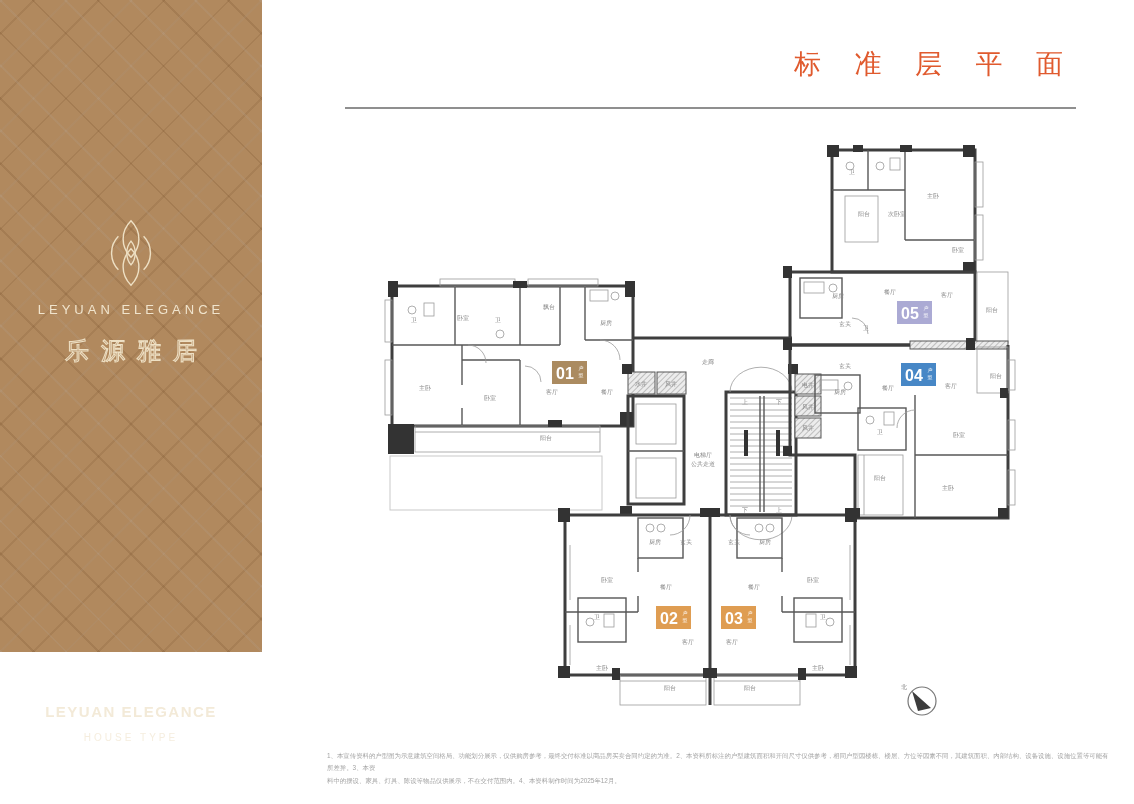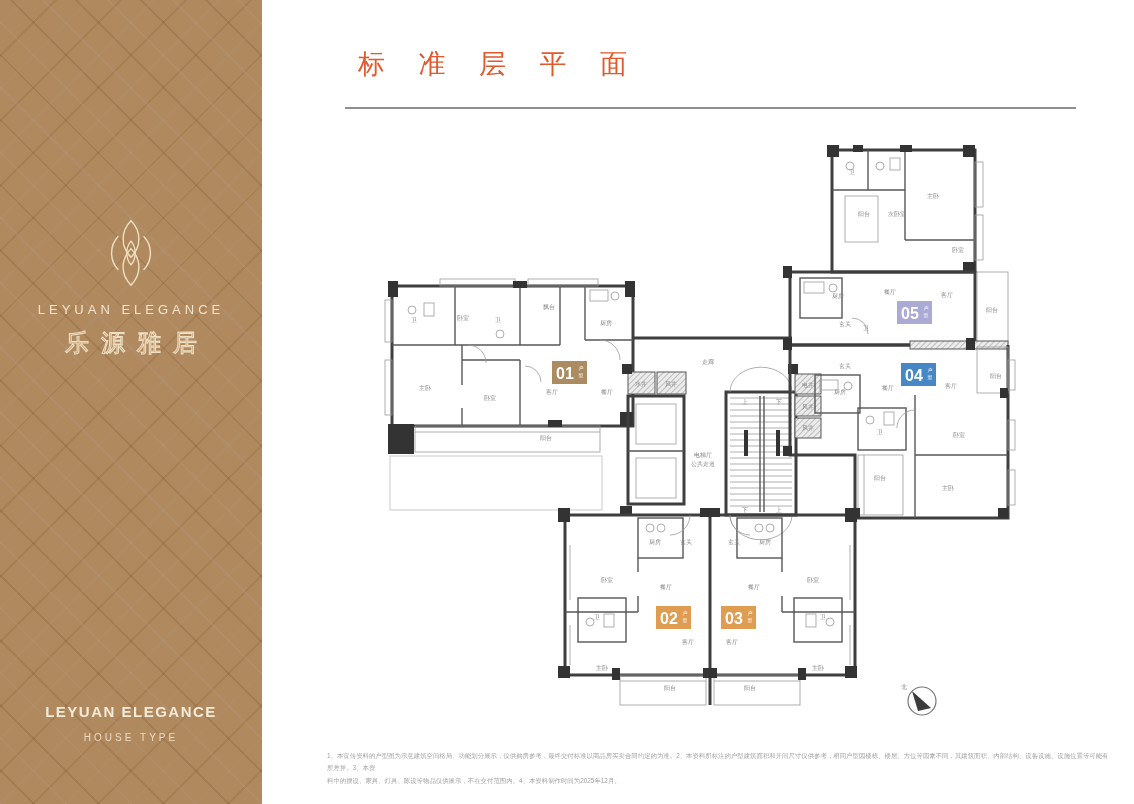--- a/index.html
+++ b/index.html
@@ -3,43 +3,43 @@
 <meta charset="utf-8">
 <style>
   html,body{margin:0;padding:0;}
   body{
     width:1134px;height:804px;position:relative;overflow:hidden;
     background:#ffffff;
     font-family:"Liberation Sans", sans-serif;
   }
   
   .sidebar{
-    position:absolute;left:0;top:0;width:262px;height:804px;
+    position:absolute;left:0;top:0;width:262px;height:652px;
     background-color:#b1895e;
     background-image:
       repeating-linear-gradient(45deg, rgba(255,245,230,0.14) 0 2px, rgba(255,245,230,0) 2px 46px),
       repeating-linear-gradient(-45deg, rgba(255,245,230,0.10) 0 2px, rgba(255,245,230,0) 2px 46px),
       repeating-linear-gradient(45deg, rgba(98,60,25,0.16) 0 2px, rgba(98,60,25,0) 2px 23px),
       repeating-linear-gradient(-45deg, rgba(98,60,25,0.13) 0 2px, rgba(98,60,25,0) 2px 23px);
   }
   .brand-block{position:absolute;left:0;top:218px;width:262px;text-align:center;color:#eddfc4;}
   .brand-logo{display:block;margin:0 auto 14px auto;}
   .brand-en{font-size:13px;letter-spacing:4px;color:#f0e4cd;}
   .brand-cn{
-    margin-top:10px;font-size:24px;letter-spacing:12px;text-indent:12px;
+    margin-top:18px;font-size:24px;letter-spacing:12px;text-indent:12px;
     color:rgba(240,228,205,0.15);
     -webkit-text-stroke:1px #eee0c4;
   }
   .sidebar-footer{position:absolute;left:0;top:703px;width:262px;text-align:center;color:#f3ead8;}
   .footer-en{font-size:15px;font-weight:bold;letter-spacing:1.5px;}
   .footer-sub{font-size:10px;letter-spacing:3px;margin-top:12px;color:rgba(243,234,216,0.85);}
   
   .page-title{
     position:absolute;left:345px;top:46px;width:731px;margin:0;
-    text-align:left;font-size:27px;font-weight:500;
+    text-align:right;font-size:27px;font-weight:500;
     letter-spacing:13px;text-indent:13px;color:#e05a2e;
   }
   .title-rule{position:absolute;left:345px;top:107px;width:731px;height:2px;background:#8f8f8f;}
   
   #plan-svg{position:absolute;left:340px;top:130px;width:760px;height:610px;}
   .w{stroke:#3e3e3e;stroke-width:3;fill:none;}
   .w2{stroke:#565656;stroke-width:1.4;fill:none;}
   .t{stroke:#9b9b9b;stroke-width:0.8;fill:none;}
   .lt{stroke:#c9c9c9;stroke-width:1;fill:none;}
   .col{fill:#333333;stroke:none;}

